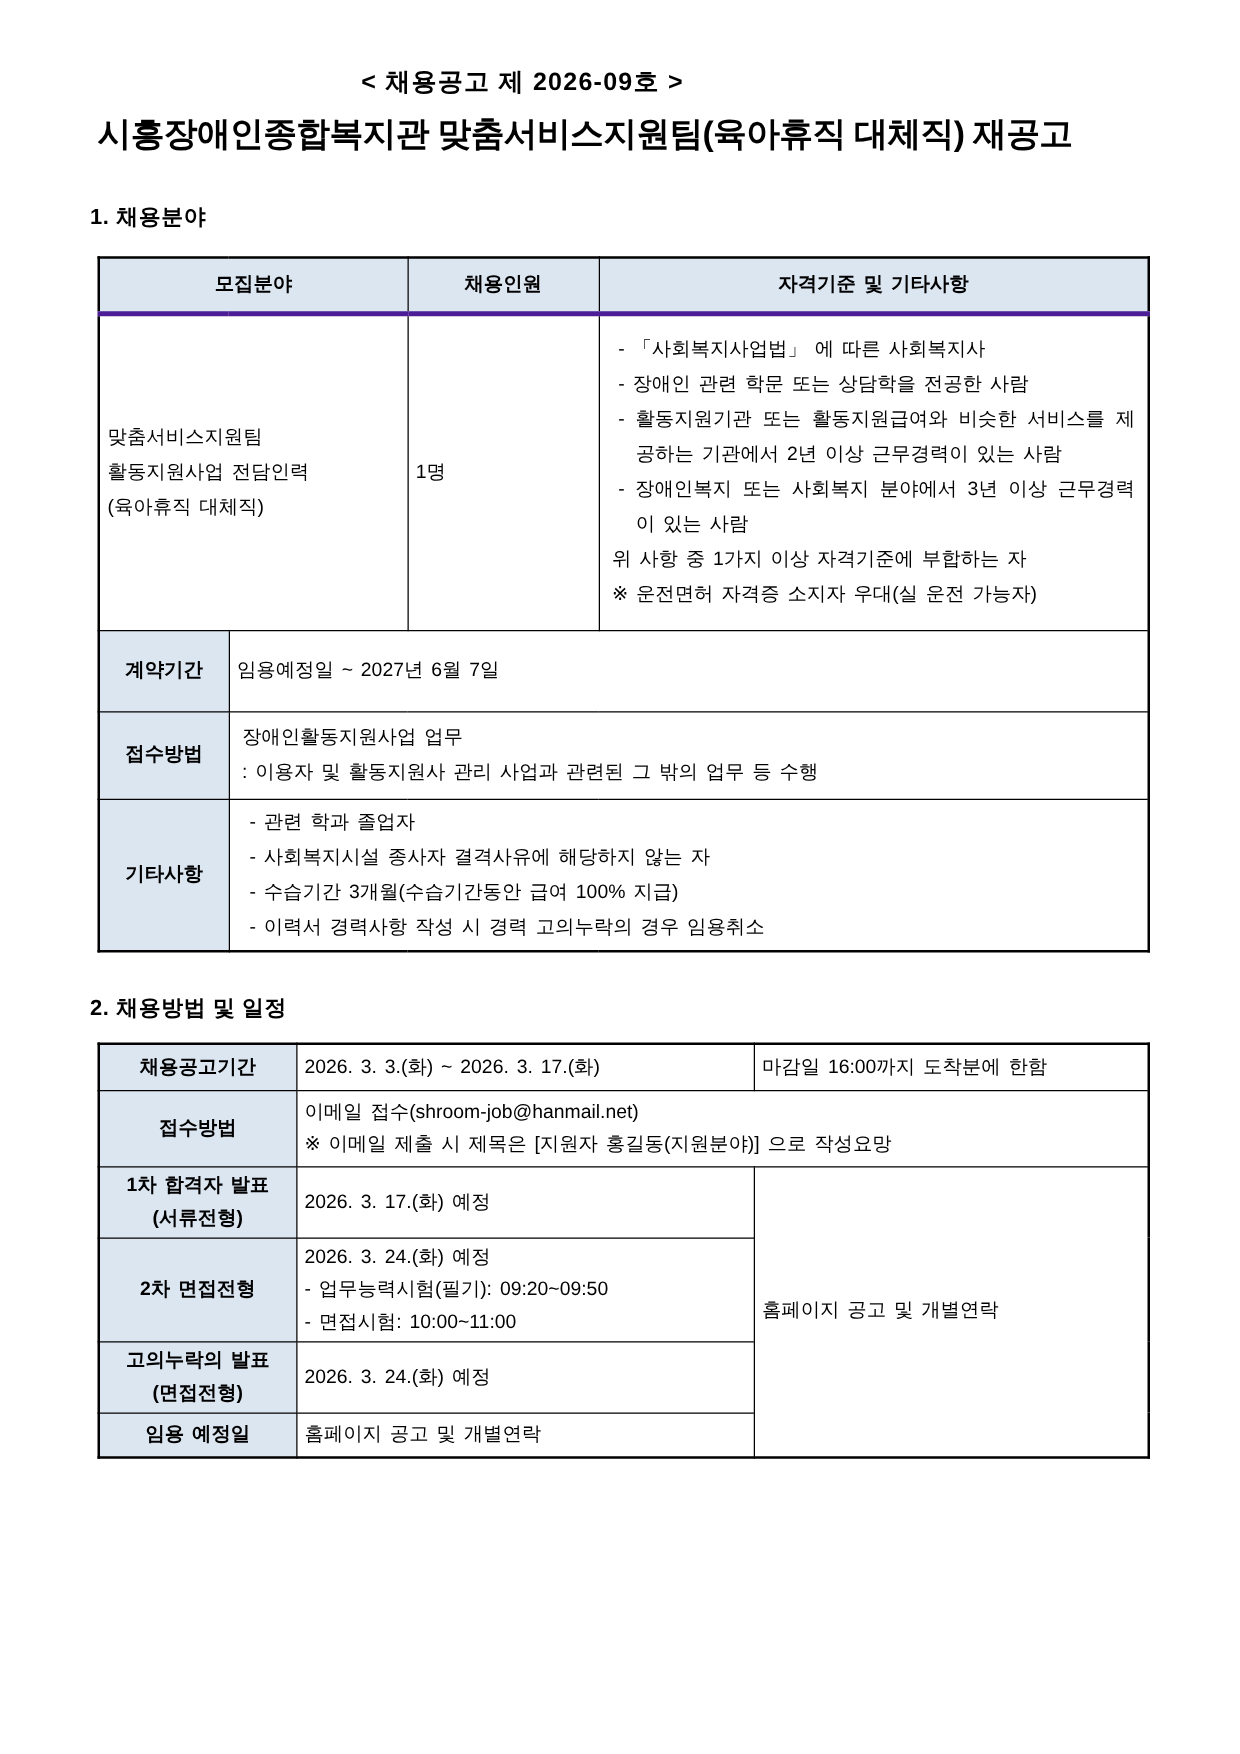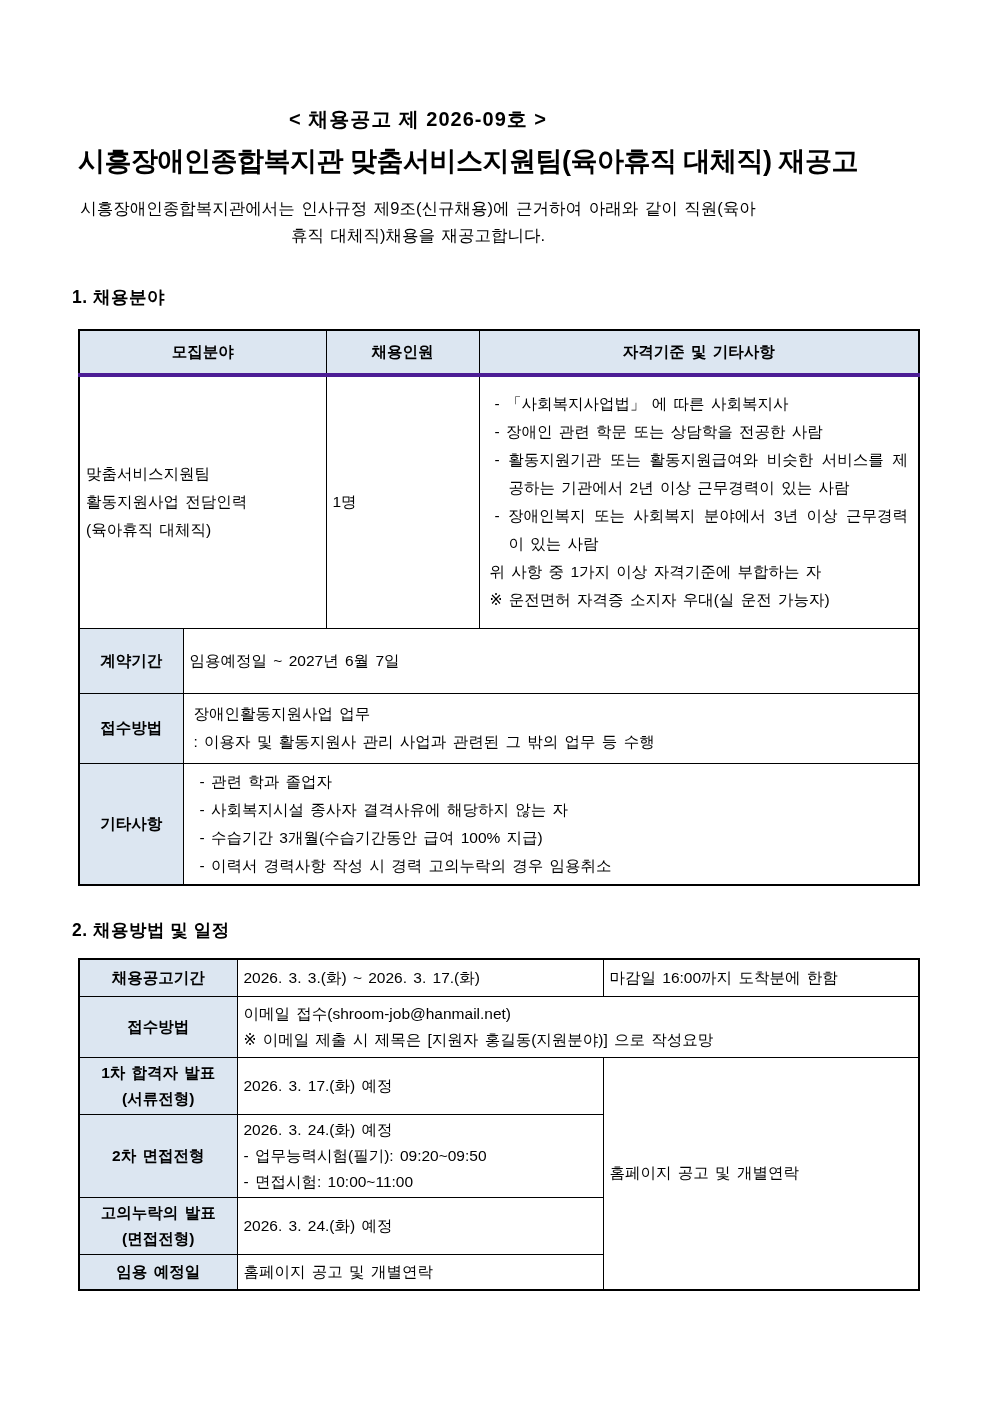--- a/index.html
+++ b/index.html
@@ -5,21 +5,21 @@
   * { margin: 0; padding: 0; box-sizing: border-box; }
   html, body { background: #ffffff; }
   .page {
     width: 992px;
     height: 1403px;
     background: #ffffff;
     color: #000000;
     font-family: "Liberation Sans", "DejaVu Sans", sans-serif;
     overflow: hidden;
   }
-  .content { padding: 106px 74px 0 78px; width: 832px; }
+  .content { padding: 52px 74px 0 78px; width: 832px; }
 
   .doc-number {
     text-align: center;
     font-size: 20px;
     font-weight: bold;
     letter-spacing: 1px;
   }
   .doc-title {
     margin-top: 10px;
     text-align: center;
@@ -87,21 +87,20 @@
   .pos-line { line-height: 28px; }
 </style>
 </head>
 <body>
 
 <div class="page">
   <div class="content">
 
     <div class="doc-number">&lt; 채용공고 제 2026-09호 &gt;</div>
     <div class="doc-title">시흥장애인종합복지관 맞춤서비스지원팀(육아휴직 대체직) 재공고</div>
-    <div class="doc-intro">시흥장애인종합복지관에서는 인사규정 제9조(신규채용)에 근거하여 아래와 같이 직원(육아휴직 대체직)채용을 재공고합니다.</div>
 
     <div class="section-heading">1. 채용분야</div>
 
     <table class="t1">
       <colgroup>
         <col style="width:104px">
           <col style="width:143px">
           <col style="width:153px">
           <col style="width:440px">
       </colgroup>

